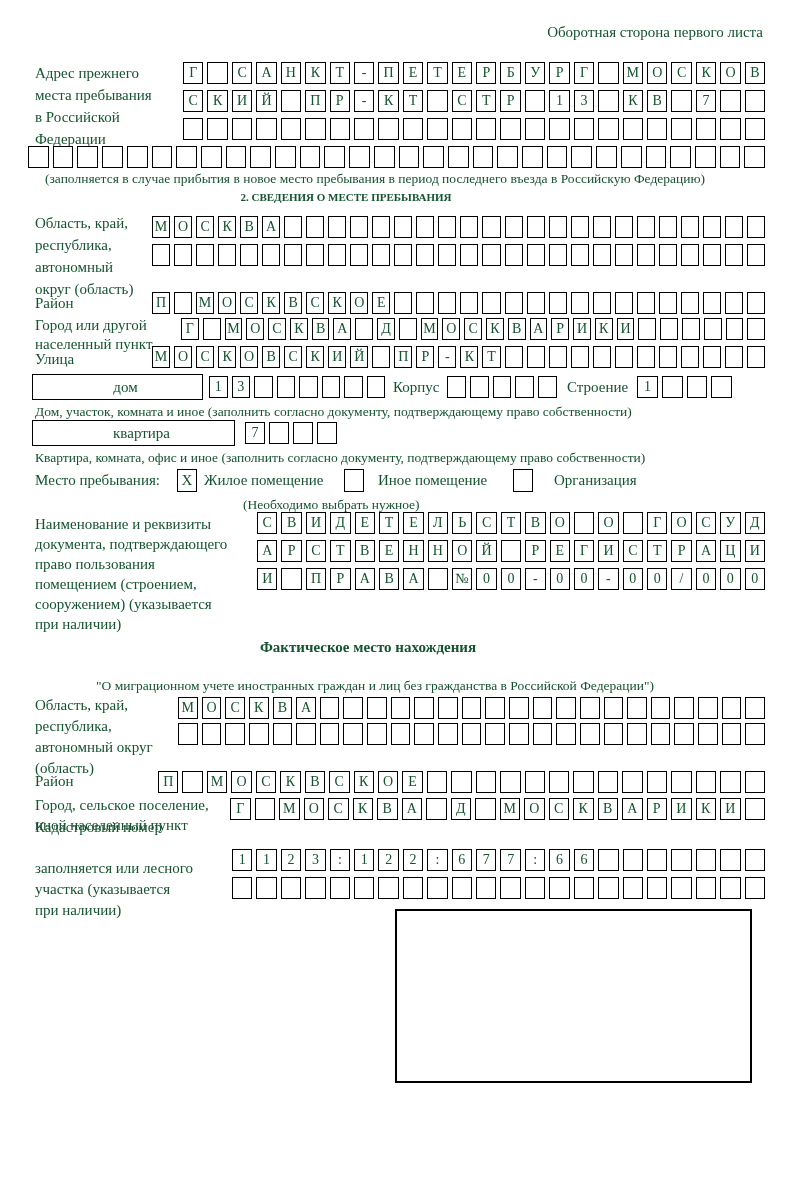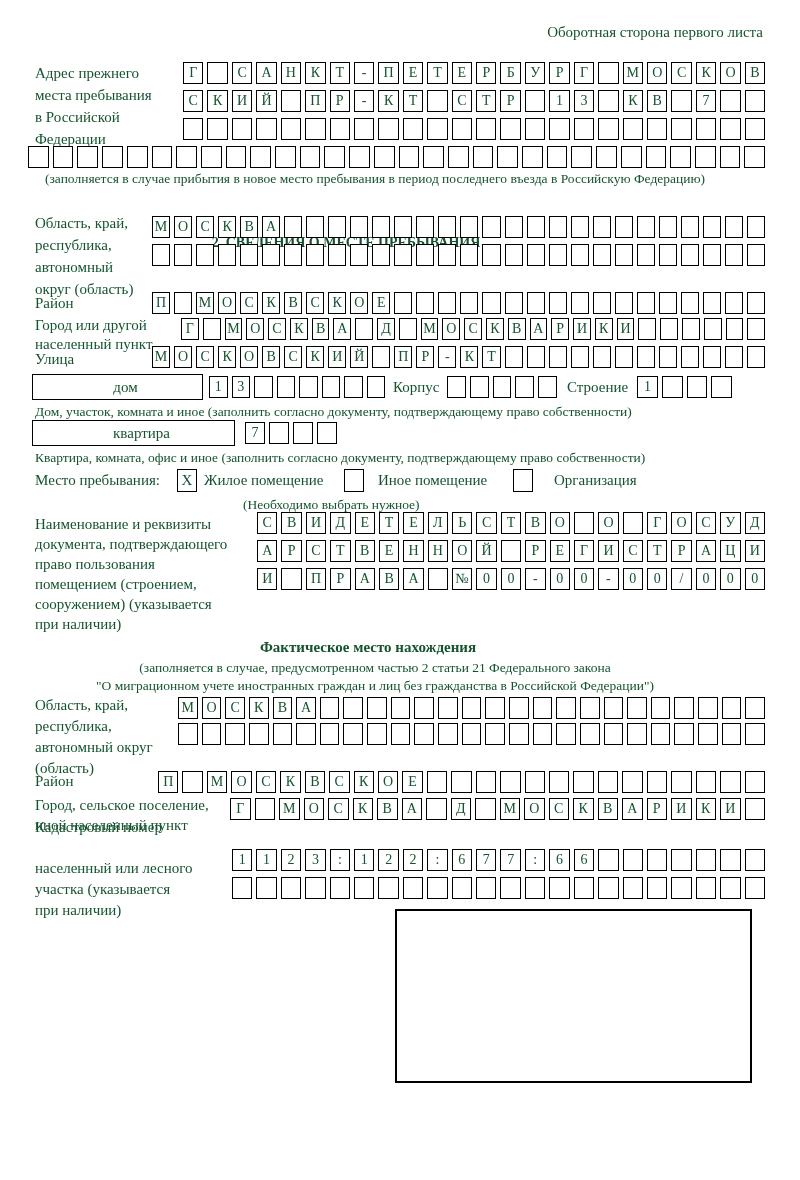--- a/index.html
+++ b/index.html
@@ -148,21 +148,21 @@
       <span class="cell"></span>
       <span class="cell"></span>
       <span class="cell"></span>
       <span class="cell"></span>
       <span class="cell"></span>
       <span class="cell"></span>
     </div>
 
   <div class="cap ctr" style="top:171px;">(заполняется в случае прибытия в новое место пребывания в период последнего въезда в Российскую Федерацию)</div>
 
-  <div class="lbl ctr bold" style="top:191px;left:0;width:692px;text-align:center;font-size:14px;margin-top:44px;">2. СВЕДЕНИЯ О МЕСТЕ ПРЕБЫВАНИЯ</div>
+  <div class="lbl ctr bold" style="top:191px;left:0;width:692px;text-align:center;font-size:11px;">2. СВЕДЕНИЯ О МЕСТЕ ПРЕБЫВАНИЯ</div>
 
   <div class="lbl" style="left:35px;top:214px;">Область, край,</div>
   <div class="lbl" style="left:35px;top:236px;">республика,</div>
   <div class="lbl" style="left:35px;top:258px;">автономный</div>
   <div class="lbl" style="left:35px;top:280px;">округ (область)</div>
   <div class="cells" style="left:152px;top:216px;width:613px;">
       <span class="cell">М</span>
       <span class="cell">О</span>
       <span class="cell">С</span>
       <span class="cell">К</span>
@@ -434,21 +434,20 @@
       <span class="cell">-</span>
       <span class="cell">0</span>
       <span class="cell">0</span>
       <span class="cell">/</span>
       <span class="cell">0</span>
       <span class="cell">0</span>
       <span class="cell">0</span>
     </div>
 
   <div class="lbl ctr bold" style="top:638px;left:0;width:736px;text-align:center;">Фактическое место нахождения</div>
-  <div class="cap ctr" style="top:660px;">(заполняется в случае, предусмотренном частью 2 статьи 21 Федерального закона</div>
   <div class="cap ctr" style="top:678px;">"О миграционном учете иностранных граждан и лиц без гражданства в Российской Федерации")</div>
 
   <div class="lbl" style="left:35px;top:696px;">Область, край,</div>
   <div class="lbl" style="left:35px;top:717px;">республика,</div>
   <div class="lbl" style="left:35px;top:738px;">автономный округ</div>
   <div class="lbl" style="left:35px;top:759px;">(область)</div>
   <div class="cells" style="left:178px;top:697px;width:587px;">
       <span class="cell">М</span>
       <span class="cell">О</span>
       <span class="cell">С</span>
@@ -553,21 +552,21 @@
       <span class="cell">В</span>
       <span class="cell">А</span>
       <span class="cell">Р</span>
       <span class="cell">И</span>
       <span class="cell">К</span>
       <span class="cell">И</span>
       <span class="cell"></span>
     </div>
 
   <div class="lbl" style="left:35px;top:818px;">Кадастровый номер</div>
-  <div class="lbl" style="left:35px;top:859px;">населенный или лесного</div>
+  <div class="lbl" style="left:35px;top:859px;">заполняется или лесного</div>
   <div class="lbl" style="left:35px;top:880px;">участка (указывается</div>
   <div class="lbl" style="left:35px;top:901px;">при наличии)</div>
   <div class="cells" style="left:232px;top:849px;width:533px;">
       <span class="cell">1</span>
       <span class="cell">1</span>
       <span class="cell">2</span>
       <span class="cell">3</span>
       <span class="cell">:</span>
       <span class="cell">1</span>
       <span class="cell">2</span>

